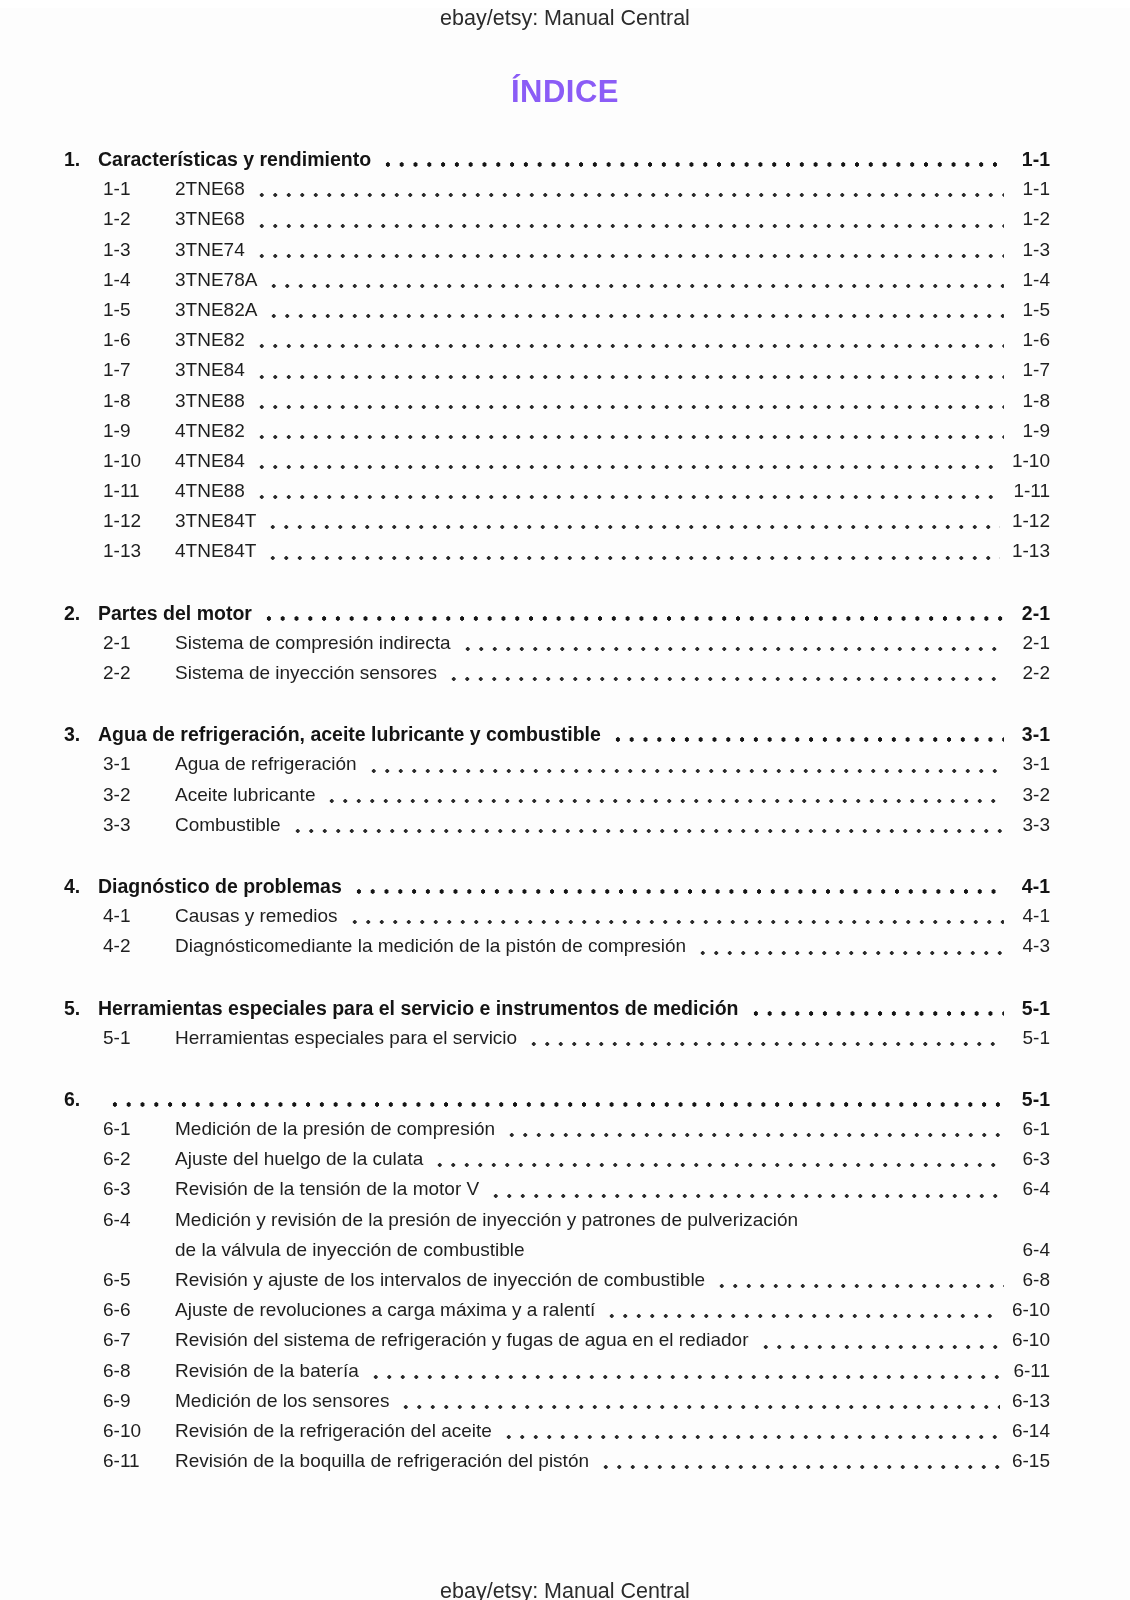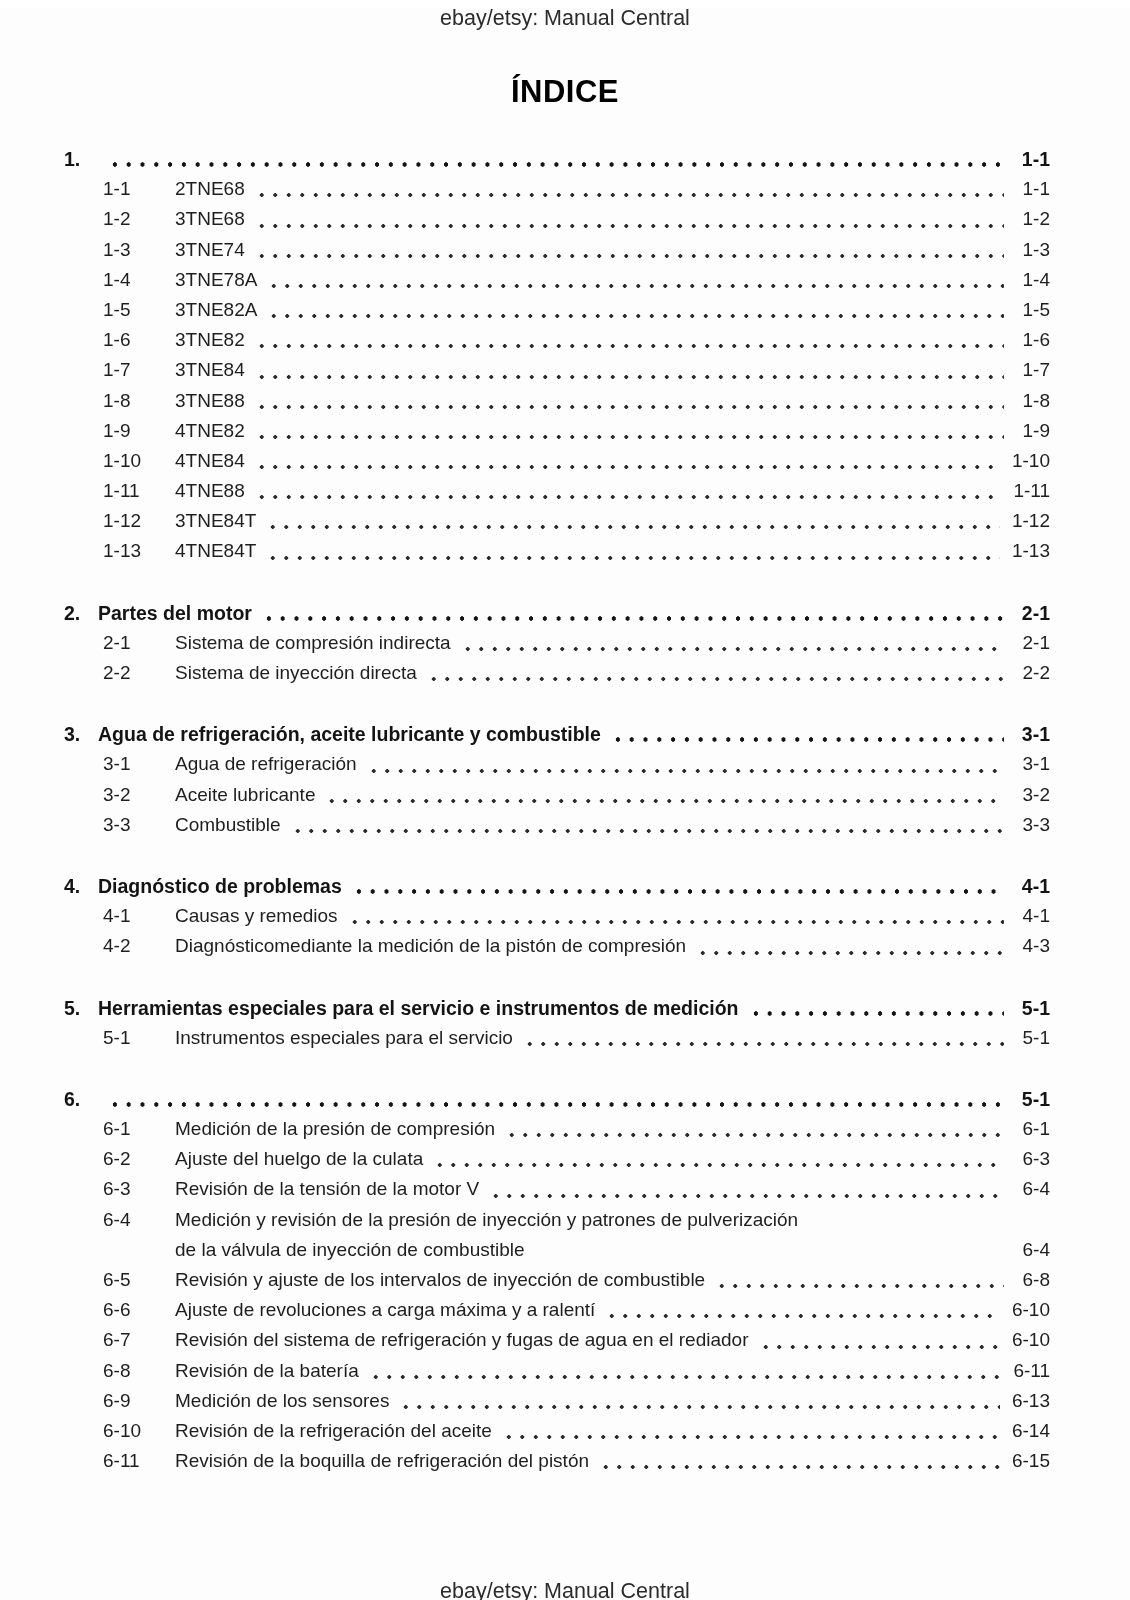--- a/index.html
+++ b/index.html
@@ -27,21 +27,21 @@
   .doc-title {
     position: absolute;
     top: 66px;
     left: 0;
     width: 100%;
     text-align: center;
     font-size: 31px;
     font-weight: bold;
     letter-spacing: 0.5px;
     margin: 0;
-    color: #000000;
+    color: #8b5cf6;
   }
   .toc {
     position: absolute;
     left: 64px;
     top: 136px;
     width: 986px;
   }
   .section { margin-top: 31px; }
   .section:first-child { margin-top: 0; }
   .row {
@@ -77,20 +77,21 @@
 </head>
 <body>
 
 <div class="page">
   <div class="watermark hdr">ebay/etsy: Manual Central</div>
   <h1 class="doc-title">ÍNDICE</h1>
   <div class="toc" id="toc">
       <div class="section">
         <div class="row heading">
           <span class="h-num">1.</span>
+          <span class="ttl">Características y rendimiento</span>
           <span class="dots"></span>
           <span class="pagenum">1-1</span>
         </div>
         <div class="row entry">
           <span class="e-num">1-1</span>
           <span class="ttl">2TNE68</span>
           <span class="dots"></span>
           <span class="pagenum">1-1</span>
         </div>
         <div class="row entry">
@@ -174,21 +175,21 @@
           <span class="pagenum">2-1</span>
         </div>
         <div class="row entry">
           <span class="e-num">2-1</span>
           <span class="ttl">Sistema de compresión indirecta</span>
           <span class="dots"></span>
           <span class="pagenum">2-1</span>
         </div>
         <div class="row entry">
           <span class="e-num">2-2</span>
-          <span class="ttl">Sistema de inyección directa</span>
+          <span class="ttl">Sistema de inyección sensores</span>
           <span class="dots"></span>
           <span class="pagenum">2-2</span>
         </div>
       </div>
       <div class="section">
         <div class="row heading">
           <span class="h-num">3.</span>
           <span class="ttl">Agua de refrigeración, aceite lubricante y combustible</span>
           <span class="dots"></span>
           <span class="pagenum">3-1</span>
@@ -234,21 +235,21 @@
       </div>
       <div class="section">
         <div class="row heading">
           <span class="h-num">5.</span>
           <span class="ttl">Herramientas especiales para el servicio e instrumentos de medición</span>
           <span class="dots"></span>
           <span class="pagenum">5-1</span>
         </div>
         <div class="row entry">
           <span class="e-num">5-1</span>
-          <span class="ttl">Instrumentos especiales para el servicio</span>
+          <span class="ttl">Herramientas especiales para el servicio</span>
           <span class="dots"></span>
           <span class="pagenum">5-1</span>
         </div>
       </div>
       <div class="section">
         <div class="row heading">
           <span class="h-num">6.</span>
           <span class="dots"></span>
           <span class="pagenum">5-1</span>
         </div>

